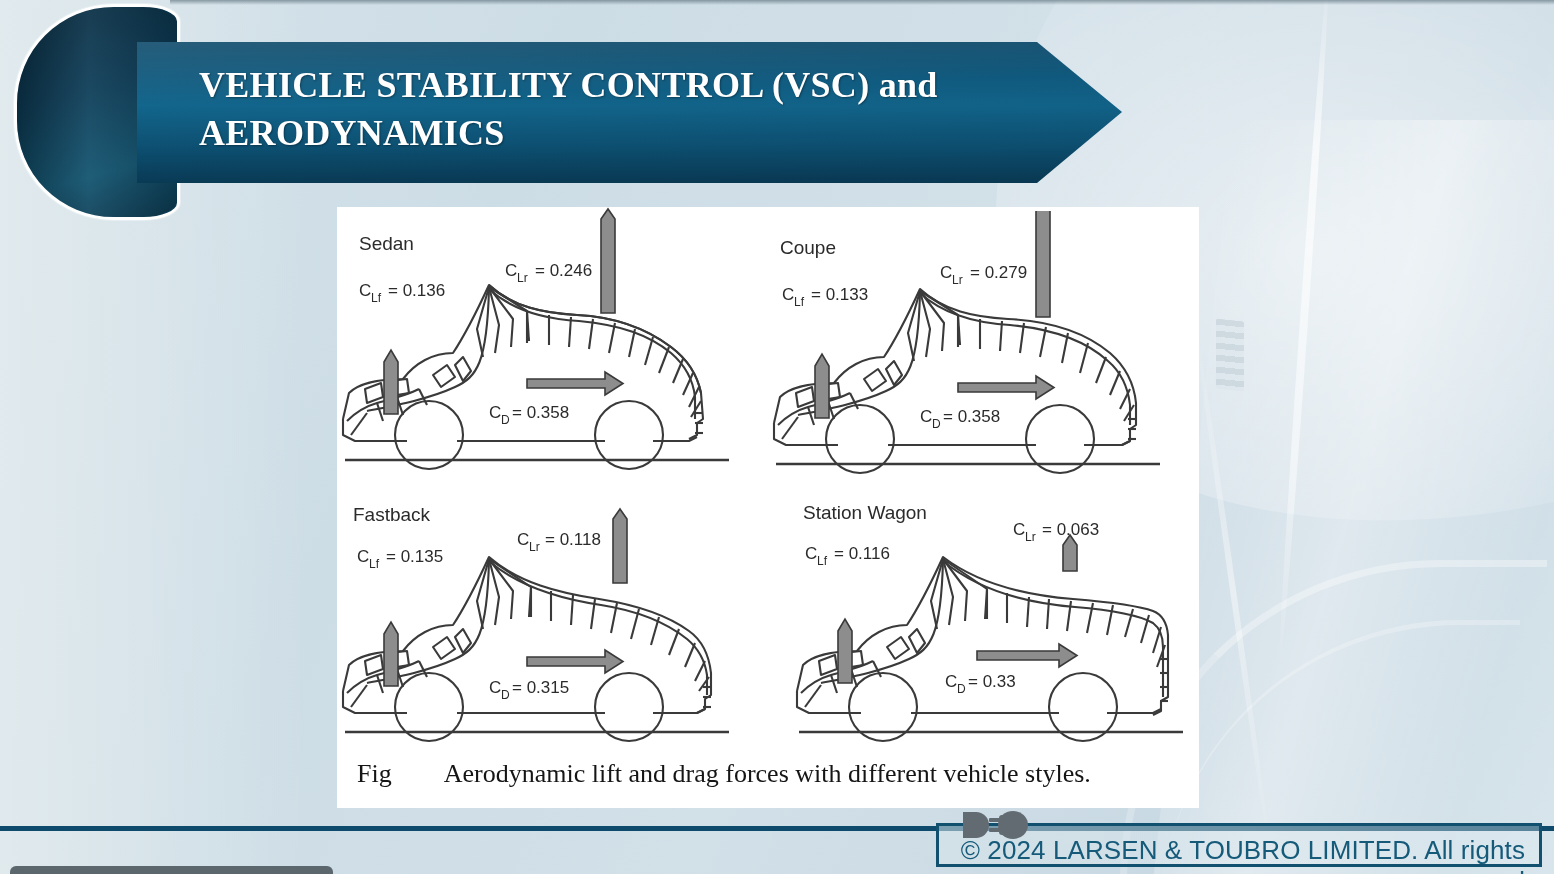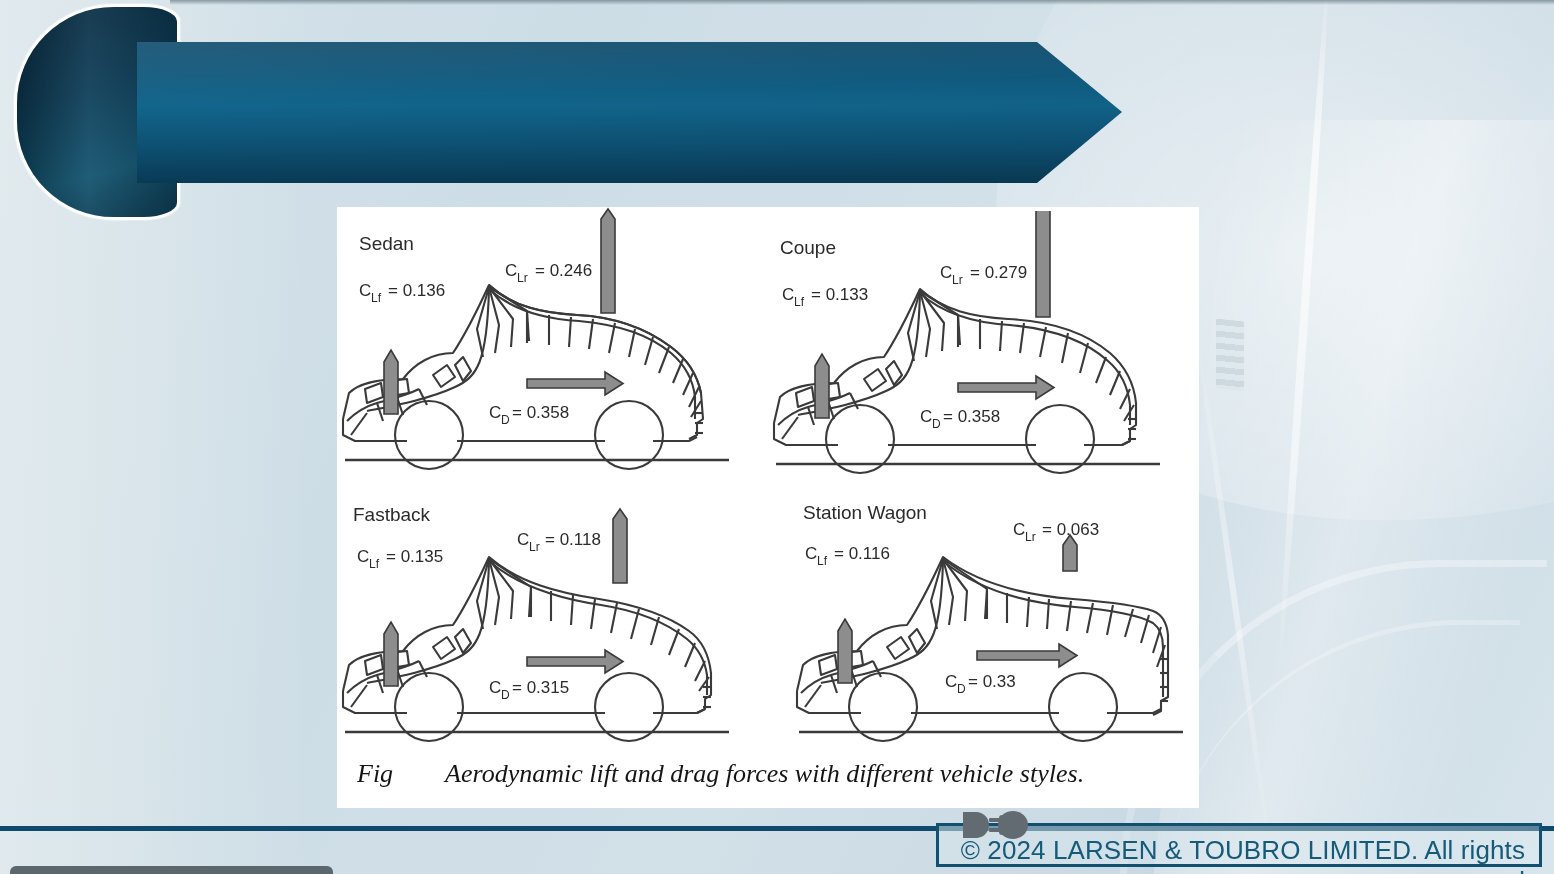--- a/index.html
+++ b/index.html
@@ -67,21 +67,21 @@
   .figure{position:absolute;left:337px;top:207px;width:862px;height:601px;background:#ffffff;}
   .panels{position:absolute;left:0;top:0;width:862px;height:545px;padding-left:46px;}
   .panel{position:absolute;width:431px;height:272px;}
   .p-sedan{left:0;top:0;}
   .p-coupe{left:431px;top:4px;}
   .p-fast{left:0;top:272px;}
   .p-wagon{left:454px;top:272px;}
   .panel svg{position:absolute;left:0;top:0;}
   .caption{position:absolute;left:20px;top:552px;width:830px;
     font-family:"Liberation Serif","DejaVu Serif",serif;
-    font-style:italic;font-size:26px;color:#151515;white-space:pre;}
+    font-size:26px;color:#151515;white-space:pre;}
 
   
   .lbl{font-family:"Liberation Sans",sans-serif;fill:#2b2b2b;}
   .style-name{font-size:19px;}
   .coef{font-size:17px;}
   .coef-sub{font-size:12px;}
 
   
   .footline{position:absolute;left:0;top:826px;width:1554px;height:5px;background:#0e4a6b;}
   .footbox{position:absolute;left:936px;top:823px;width:606px;height:44px;
@@ -111,20 +111,21 @@
 </div>
 <div class="topstrip"></div>
 
 <div class="cyl">
   <div class="cyl-shade"></div>
 </div>
 
 <div class="banner">
   <div class="banner-body"></div>
   <div class="banner-gloss"></div>
+  <div class="banner-title">VEHICLE   STABILITY CONTROL (VSC) and AERODYNAMICS</div>
 </div>
 
 <div class="figure">
   <div class="panels">
 
     <div class="panel p-sedan">
       <svg width="431" height="272" viewBox="0 0 431 272">
         <g fill="none" stroke="#3a3a3a" stroke-width="2.1" stroke-linejoin="round">
 
           <line x1="8" y1="253" x2="392" y2="253" stroke-width="2.4"></line>

